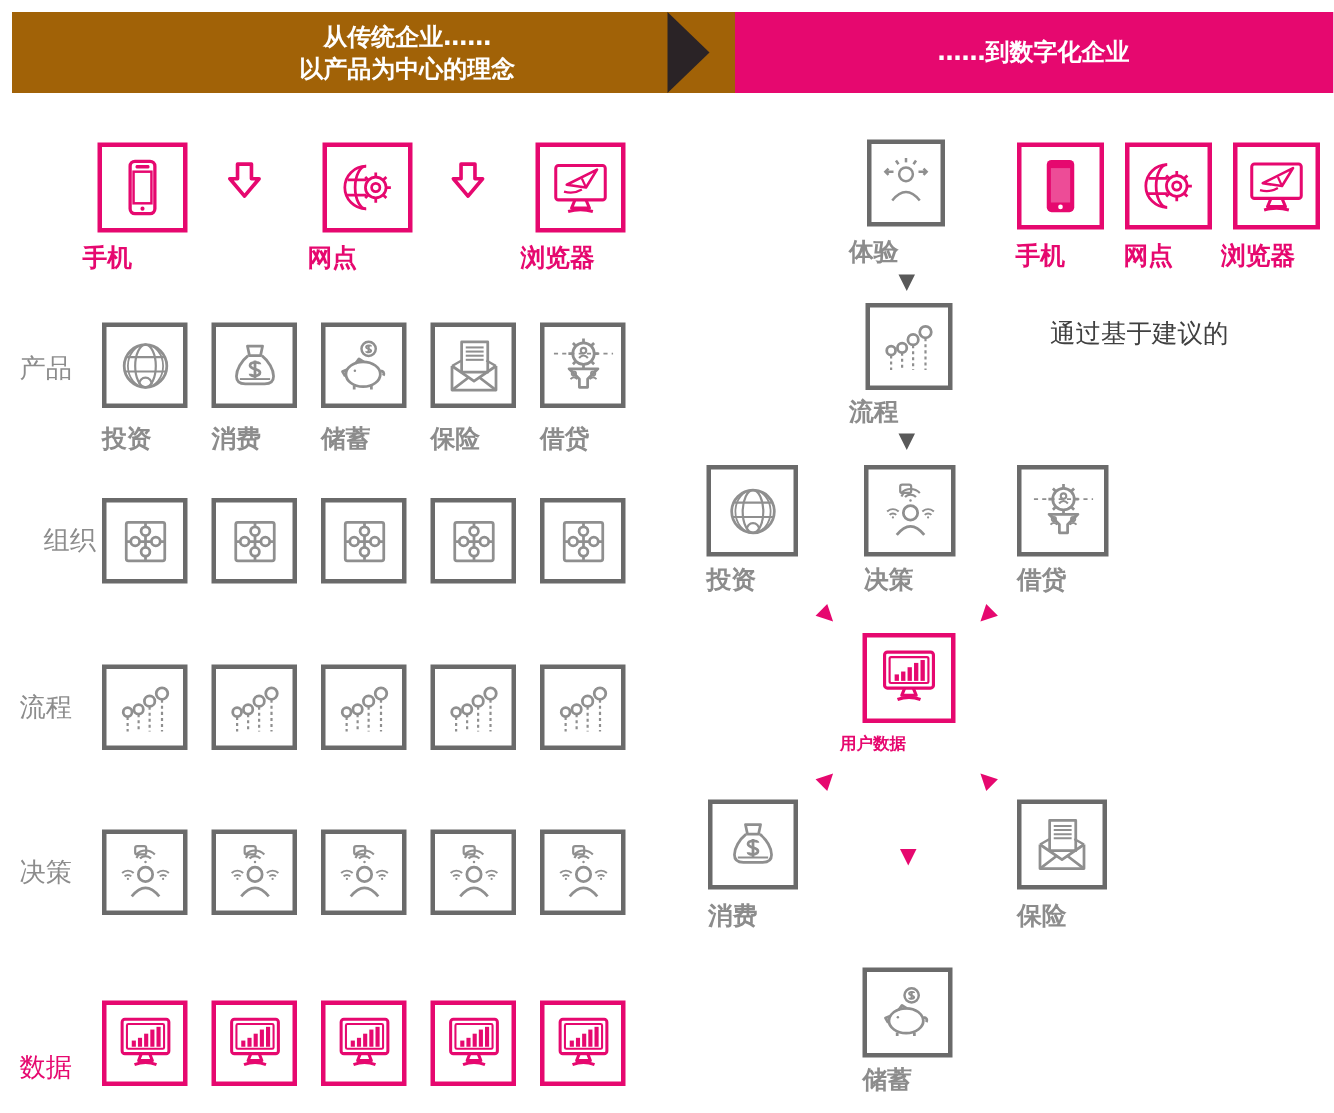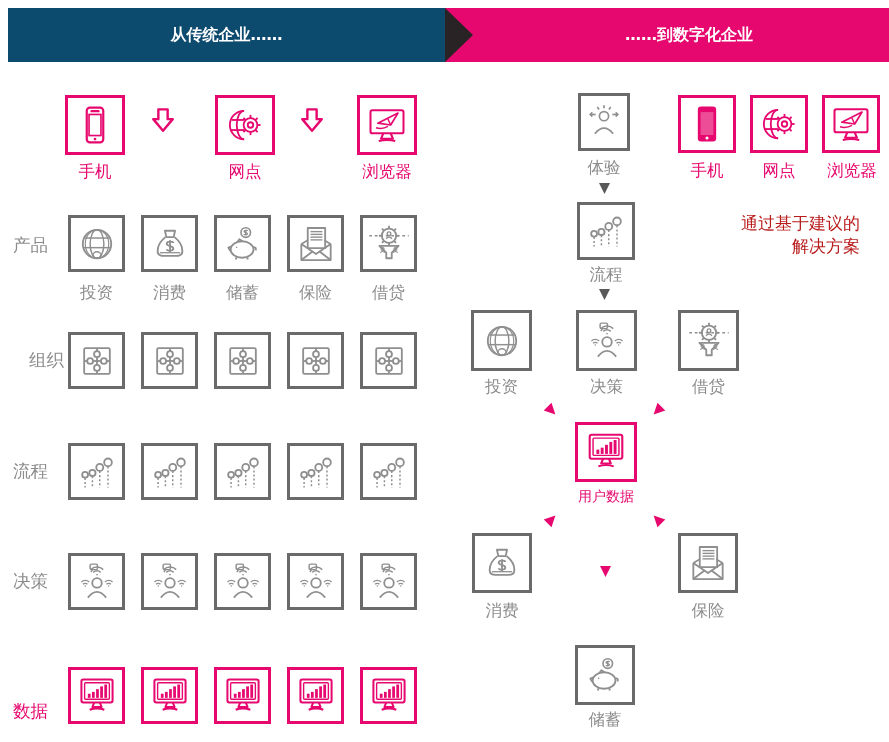--- a/index.html
+++ b/index.html
@@ -2,46 +2,46 @@
 <html><head>
 <meta charset="utf-8">
 <style>
   html,body{margin:0;padding:0;background:#fff;}
   .canvas{position:relative;width:889px;height:742px;background:#fff;
           font-family:"DejaVu Sans","Liberation Sans",sans-serif;overflow:hidden;}
   
   .hdr{position:absolute;top:8px;height:54px;display:flex;align-items:center;justify-content:center;
        color:#fff;font-weight:bold;font-size:16px;line-height:1.32;text-align:center;}
   .hdr-pink{left:445px;width:436px;background:#e6086f;}
-  .hdr-black{left:8px;width:437px;background:#0c4a6e;}
+  .hdr-black{left:8px;width:437px;background:#a16207;padding-left:45px;}
   .hdr-arrow{position:absolute;left:445px;top:8px;width:0;height:0;
              border-left:28px solid #2a2326;border-top:27px solid transparent;border-bottom:27px solid transparent;}
   
   .box{position:absolute;background:#fff;display:flex;align-items:center;justify-content:center;box-sizing:border-box;}
   .bg{border:3px solid #6a6a6a;}
   .bp{border:3px solid #e6086f;}
   .bp2{border:3.5px solid #e6086f;}
   .s60{width:60px;height:60px;}
   .s57{width:57px;height:57px;}
   .s58{width:58px;height:58px;}
   .s61{width:61px;height:61px;}
   .s62{width:62px;height:60px;}
   .sexp{width:52px;height:58px;}
   .ic{display:block;}
   .icg{color:#8f8f8f;}
   .icp{color:#e6086f;}
   .i44{width:44px;height:44px;}
   .i40{width:40px;height:40px;}
   .i46{width:46px;height:46px;}
   
-  .lbl{position:absolute;text-align:center;font-size:16.5px;color:#8c8c8c;white-space:nowrap;}
+  .lbl{position:absolute;text-align:left;font-size:16.5px;color:#8c8c8c;white-space:nowrap;font-weight:bold;}
   .lblp{color:#e6086f;}
   .rowlbl{position:absolute;font-size:17.5px;color:#8c8c8c;}
   .rowlblp{color:#e6086f;}
-  .note{position:absolute;text-align:right;font-size:17px;color:#b91c1c;line-height:1.35;}
+  .note{position:absolute;text-align:left;font-size:17px;color:#404040;line-height:1.35;}
   
   .tri{position:absolute;width:13px;height:13px;}
   .tri svg{display:block;width:100%;height:100%;}
   .trip{color:#e6086f;}
   .trig{color:#595959;}
   .r45{transform:rotate(45deg);}
   .r135{transform:rotate(135deg);}
   .rm45{transform:rotate(-45deg);}
   .r225{transform:rotate(225deg);}
   .r90{transform:rotate(90deg);}
@@ -239,20 +239,21 @@
 <div class="canvas">
 
   <div class="hdr hdr-pink" style="padding-left:26px">
     <div>
       <div>……到数字化企业</div>
     </div>
   </div>
   <div class="hdr hdr-black">
     <div>
       <div>从传统企业……</div>
+      <div>以产品为中心的理念</div>
     </div>
   </div>
   <div class="hdr-arrow"></div>
 
   <div class="box bp s60" style="left:65px;top:95px">
     <svg class="ic icp i44" viewBox="0 0 48 48">
         <use href="#i-phone"></use>
       </svg>
     </div>
   <div class="blockarrow" style="left:150px;top:106px">
@@ -457,21 +458,20 @@
     </div>
   <div class="lbl" style="left:566px;top:264px;width:80px">流程</div>
   <div class="tri trig r90" style="left:598px;top:288px">
       <svg viewBox="0 0 13 13">
         <use href="#i-tri"></use>
       </svg>
     </div>
 
   <div class="note" style="left:700px;top:212px;width:160px">
     <div>通过基于建议的</div>
-    <div>解决方案</div>
   </div>
 
   <div class="box bg s61" style="left:471px;top:310px">
     <svg class="ic icg i44" viewBox="0 0 48 48">
         <use href="#i-globe"></use>
       </svg>
     </div>
   <div class="box bg s61" style="left:576px;top:310px">
     <svg class="ic icg i44" viewBox="0 0 48 48">
         <use href="#i-dec"></use>
@@ -494,21 +494,21 @@
   <div class="tri trip r135" style="left:651px;top:404px">
       <svg viewBox="0 0 13 13">
         <use href="#i-tri"></use>
       </svg>
     </div>
   <div class="box bp2 s62" style="left:575px;top:422px">
     <svg class="ic icp i46" viewBox="0 0 48 48">
         <use href="#i-mon"></use>
       </svg>
     </div>
-  <div class="lbl lblp" style="left:560px;top:488px;width:92px;font-size:14px">用户数据</div>
+  <div class="lbl lblp" style="left:560px;top:488px;width:92px;font-size:11px">用户数据</div>
   <div class="tri trip rm45" style="left:545px;top:513px">
       <svg viewBox="0 0 13 13">
         <use href="#i-tri"></use>
       </svg>
     </div>
   <div class="tri trip r225" style="left:651px;top:513px">
       <svg viewBox="0 0 13 13">
         <use href="#i-tri"></use>
       </svg>
     </div>

